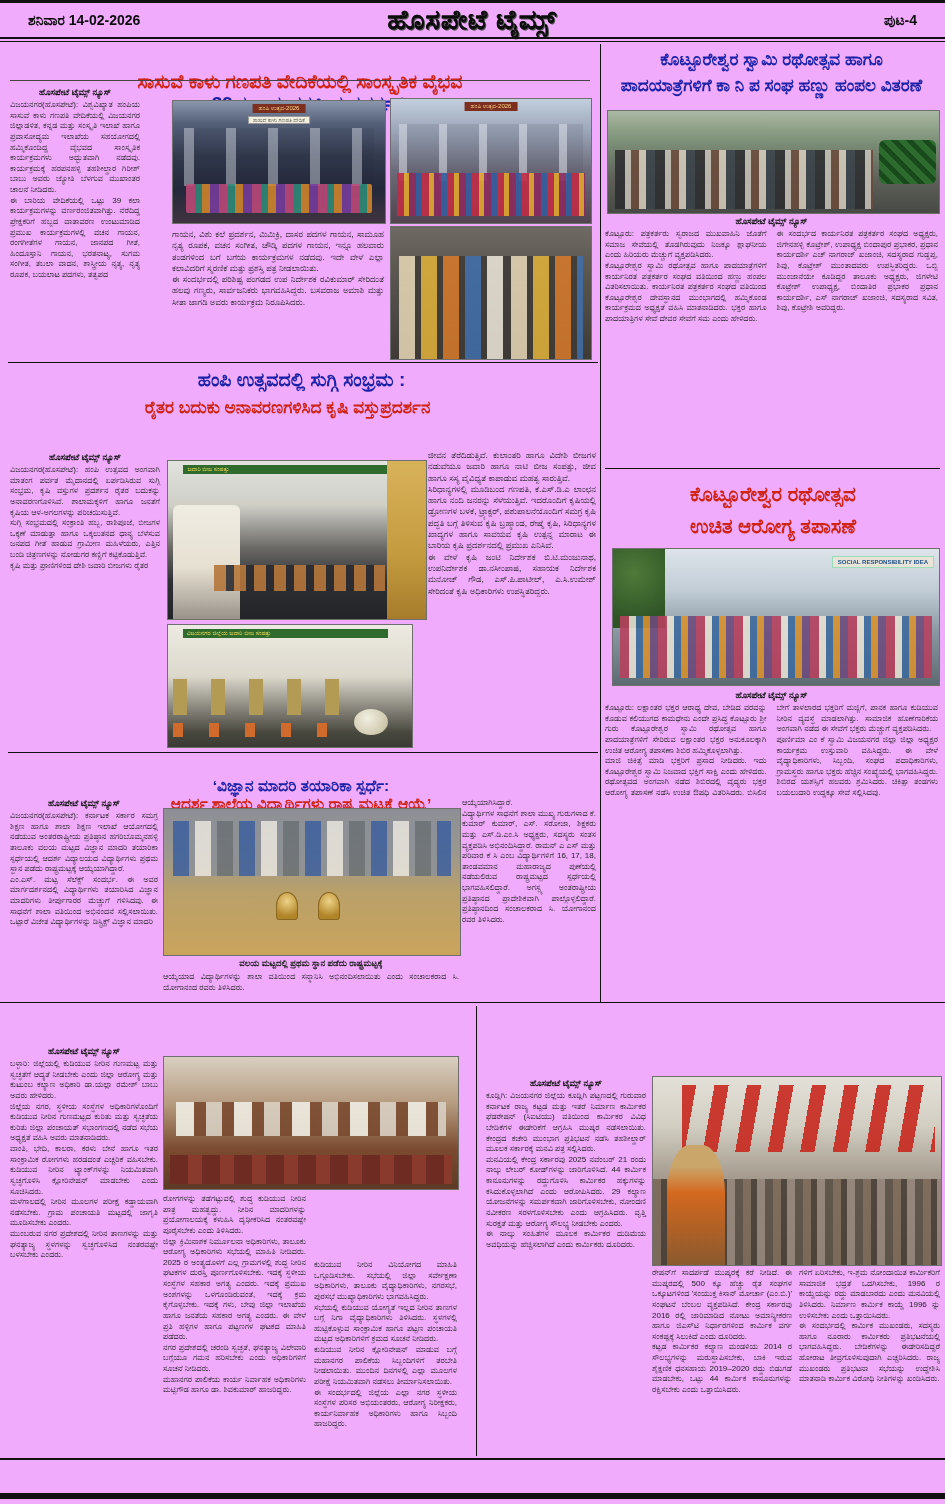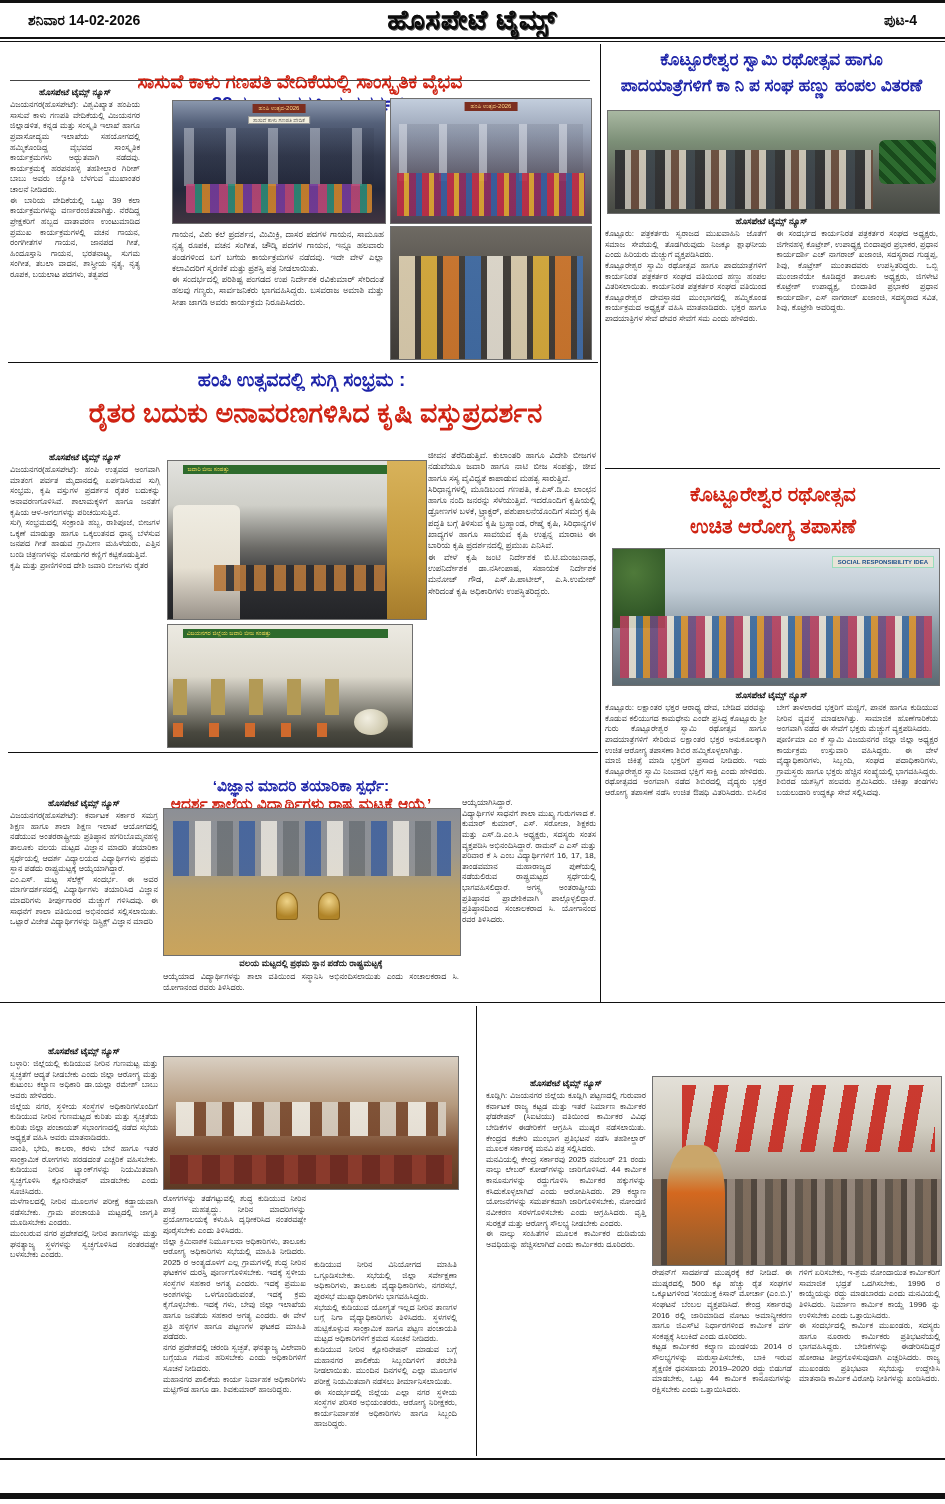--- a/index.html
+++ b/index.html
@@ -1,16 +1,16 @@
 <!DOCTYPE html>
 <html><head>
 <meta charset="utf-8">
 <style>
   html,body{margin:0;padding:0;background:#e8e8e4;}
-  .page{position:relative;width:945px;height:1504px;background:#ffffff;margin:0 auto;
+  .page{position:relative;width:945px;height:1504px;background:#f0abfc;margin:0 auto;
         font-family:"Liberation Sans",sans-serif;color:#181818;overflow:hidden;}
   .abs{position:absolute;}
   .rule{position:absolute;background:#111;}
   .btxt{font-size:8px;line-height:1.33;text-align:justify;white-space:pre-line;color:#222;}
   .dateline{font-weight:bold;font-size:8.5px;text-align:center;color:#111;}
   .hl{font-weight:bold;text-align:center;white-space:pre-line;letter-spacing:0px;}
   .red{color:#cf2313;} .blue{color:#1c22a8;}
   .caption{font-size:8.5px;font-weight:bold;text-align:center;color:#222;}
   .cols2{column-count:2;column-gap:10px;}
   .photo{position:absolute;border:1px solid #6f6f6f;overflow:hidden;background:#9aa0a8;}
@@ -134,21 +134,21 @@
   <div class="photo ph-fruit" style="left:607px;top:110px;width:331px;height:102px;">
     <div class="strip people"></div>
     <div class="melons"></div>
   </div>
   <div class="abs dateline" style="left:605px;top:216px;width:333px;">ಹೊಸಪೇಟೆ ಟೈಮ್ಸ್ ನ್ಯೂಸ್</div>
   <div class="abs hl blue" style="left:14px;top:369px;width:575px;font-size:19px;">ಹಂಪಿ ಉತ್ಸವದಲ್ಲಿ ಸುಗ್ಗಿ ಸಂಭ್ರಮ :</div>
 
   <div class="abs btxt cols2" style="left:605px;top:229px;width:333px;height:236px;">ಕೊಟ್ಟೂರು: ಪತ್ರಕರ್ತರು ಸ್ವರಾಜದ ಮುಖವಾಹಿನಿ ಜೊತೆಗೆ ಸಮಾಜ ಸೇವೆಯಲ್ಲಿ ತೊಡಗಿರುವುದು ನಿಜಕ್ಕೂ ಶ್ಲಾಘನೀಯ ಎಂದು ಹಿರಿಯರು ಮೆಚ್ಚುಗೆ ವ್ಯಕ್ತಪಡಿಸಿದರು.
 ಕೊಟ್ಟೂರೇಶ್ವರ ಸ್ವಾಮಿ ರಥೋತ್ಸವ ಹಾಗೂ ಪಾದಯಾತ್ರೆಗಳಿಗೆ ಕಾರ್ಯನಿರತ ಪತ್ರಕರ್ತರ ಸಂಘದ ವತಿಯಿಂದ ಹಣ್ಣು ಹಂಪಲ ವಿತರಿಸಲಾಯಿತು. ಕಾರ್ಯನಿರತ ಪತ್ರಕರ್ತರ ಸಂಘದ ವತಿಯಿಂದ ಕೊಟ್ಟೂರೇಶ್ವರ ದೇವಸ್ಥಾನದ ಮುಂಭಾಗದಲ್ಲಿ ಹಮ್ಮಿಕೊಂಡ ಕಾರ್ಯಕ್ರಮದ ಅಧ್ಯಕ್ಷತೆ ವಹಿಸಿ ಮಾತನಾಡಿದರು. ಭಕ್ತರ ಹಾಗೂ ಪಾದಯಾತ್ರಿಗಳ ಸೇವೆ ದೇವರ ಸೇವೆಗೆ ಸಮ ಎಂದು ಹೇಳಿದರು.
 ಈ ಸಂದರ್ಭದ ಕಾರ್ಯನಿರತ ಪತ್ರಕರ್ತರ ಸಂಘದ ಅಧ್ಯಕ್ಷರು, ಜಿಗೇನಹಳ್ಳಿ ಕೊಟ್ರೇಶ್, ಉಪಾಧ್ಯಕ್ಷ ಬಿಂದಾಪುರ ಪ್ರಭಾಕರ, ಪ್ರಧಾನ ಕಾರ್ಯದರ್ಶಿ ಎಚ್ ನಾಗರಾಜ್ ಖಜಾಂಚಿ, ಸದಸ್ಯರಾದ ಗುಡ್ಡಪ್ಪ, ಶಿವು, ಕೊಟ್ರೇಶ್ ಮುಂತಾದವರು ಉಪಸ್ಥಿತರಿದ್ದರು. ಒಬ್ಬಿ ಮುಂಜಾನೆಯೇ ಕೂಡಿದ್ದರ ತಾಲೂಕು ಅಧ್ಯಕ್ಷರು, ಜಿಗಳೇಟಿ ಕೊಟ್ರೇಶ್ ಉಪಾಧ್ಯಕ್ಷ, ಬಿಂದಾತಿರ ಪ್ರಭಾಕರ ಪ್ರಧಾನ ಕಾರ್ಯದರ್ಶಿ, ಎಸ್ ನಾಗರಾಜ್ ಖಜಾಂಚಿ, ಸದಸ್ಯರಾದ ಸವಿತ, ಶಿವು, ಕೊಟ್ರೇಶಿ ಅವರಿದ್ದರು.</div>
-  <div class="abs hl red" style="left:28px;top:398px;width:575px;font-size:27px;">ರೈತರ ಬದುಕು ಅನಾವರಣಗಳಿಸಿದ ಕೃಷಿ ವಸ್ತುಪ್ರದರ್ಶನ</div>
+  <div class="abs hl red" style="left:0;top:398px;width:575px;font-size:17px;">ರೈತರ ಬದುಕು ಅನಾವರಣಗಳಿಸಿದ ಕೃಷಿ ವಸ್ತುಪ್ರದರ್ಶನ</div>
   <div class="abs dateline" style="left:10px;top:452px;width:150px;">ಹೊಸಪೇಟೆ ಟೈಮ್ಸ್ ನ್ಯೂಸ್</div>
   <div class="abs btxt" style="left:10px;top:465px;width:150px;height:282px;">ವಿಜಯನಗರ(ಹೊಸಪೇಟೆ): ಹಂಪಿ ಉತ್ಸವದ ಅಂಗವಾಗಿ ಮಾತಂಗ ಪರ್ವತ ಮೈದಾನದಲ್ಲಿ ಏರ್ಪಡಿಸಿರುವ ಸುಗ್ಗಿ ಸಂಭ್ರಮ, ಕೃಷಿ ವಸ್ತುಗಳ ಪ್ರದರ್ಶನ ರೈತರ ಬದುಕನ್ನು ಅನಾವರಣಗೊಳಿಸಿವೆ. ಶಾಲಾಮಕ್ಕಳಿಗೆ ಹಾಗೂ ಜನತೆಗೆ ಕೃಷಿಯ ಆಳ-ಅಗಲಗಳನ್ನು ಪರಿಚಯಿಸುತ್ತಿವೆ.
 ಸುಗ್ಗಿ ಸಂಭ್ರಮದಲ್ಲಿ ಸಂಕ್ರಾಂತಿ ಹಬ್ಬ, ರಾಶಿಪೂಜೆ, ಬೀಜಗಳ ಒಕ್ಕಣೆ ಮಾಡುತ್ತಾ ಹಾಗೂ ಒಕ್ಕಲುತನದ ಧಾನ್ಯ ಬೆಳೆಸುವ ಜನಪದ ಗೀತೆ ಹಾಡುವ ಗ್ರಾಮೀಣ ಮಹಿಳೆಯರು, ಎತ್ತಿನ ಬಂಡಿ ಚಿತ್ರಣಗಳನ್ನು ನೋಡುಗರ ಕಣ್ಣಿಗೆ ಕಟ್ಟಿಕೊಡುತ್ತಿವೆ.
 ಕೃಷಿ ಮತ್ತು ಪ್ರಾಣಿಗಳಿಂದ ದೇಶಿ ಜವಾರಿ ಬೀಜಗಳು ರೈತರ</div>
   <div class="photo ph-agri1" style="left:167px;top:460px;width:258px;height:158px;">
     <div class="gbanner">ಜವಾರಿ ಬೀಜ ಸಂಪತ್ತು</div>
     <div class="wheat"></div>
     <div class="men"></div>
     <div class="strip baskets"></div>
   </div>

